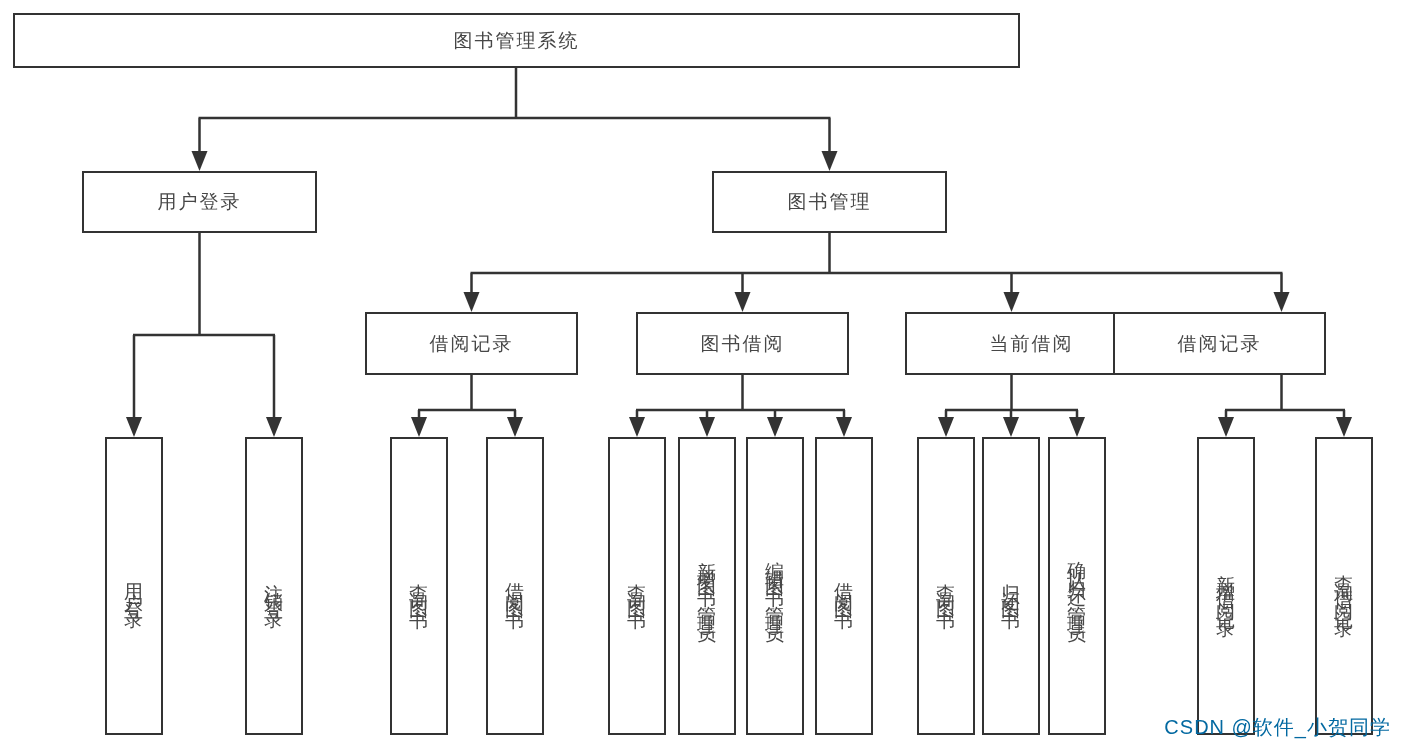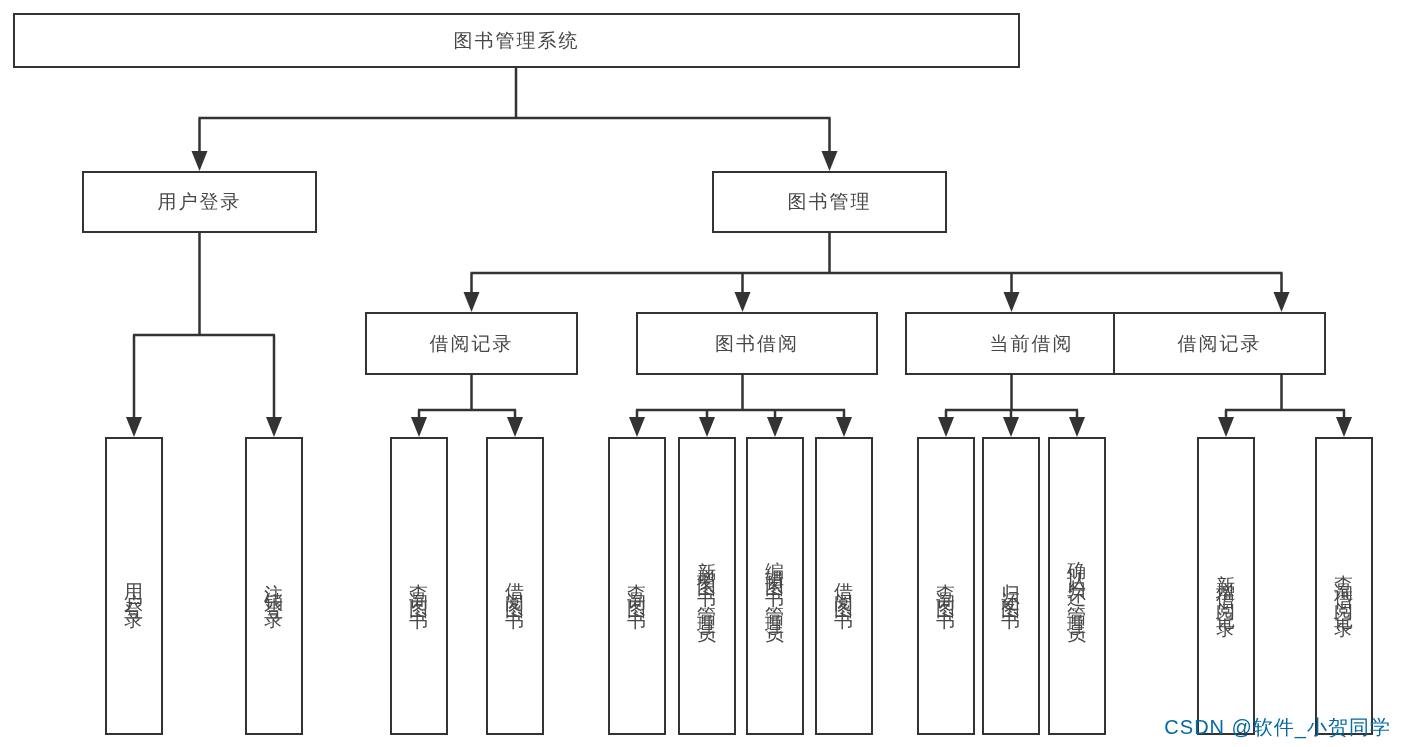--- a/index.html
+++ b/index.html
@@ -107,21 +107,21 @@
   <div class="box" style="left:82px; top:171px; width:235px; height:62px;">
     <span>用户登录</span>
   </div>
   <div class="box" style="left:712px; top:171px; width:235px; height:62px;">
     <span>图书管理</span>
   </div>
 
   <div class="box" style="left:365px; top:312px; width:213px; height:63px;">
     <span>借阅记录</span>
   </div>
-  <div class="box" style="left:636px; top:312px; width:242px; height:63px;">
+  <div class="box" style="left:636px; top:312px; width:213px; height:63px;">
     <span>图书借阅</span>
   </div>
   <div class="box" style="left:905px; top:312px; width:213px; height:63px;padding-left:40px;">
     <span>当前借阅</span>
   </div>
   <div class="box" style="left:1113px; top:312px; width:213px; height:63px;">
     <span>借阅记录</span>
   </div>
 
   <div class="box v" style="left:105px; top:437px; width:58px; height:298px;">

